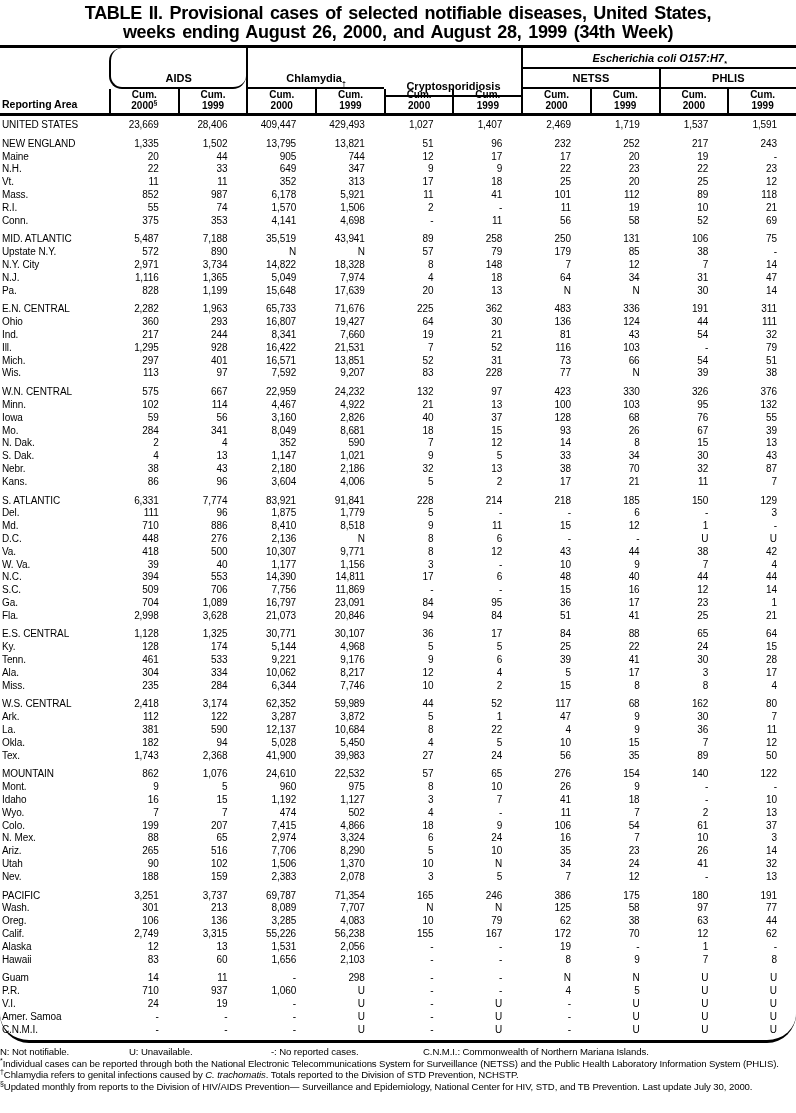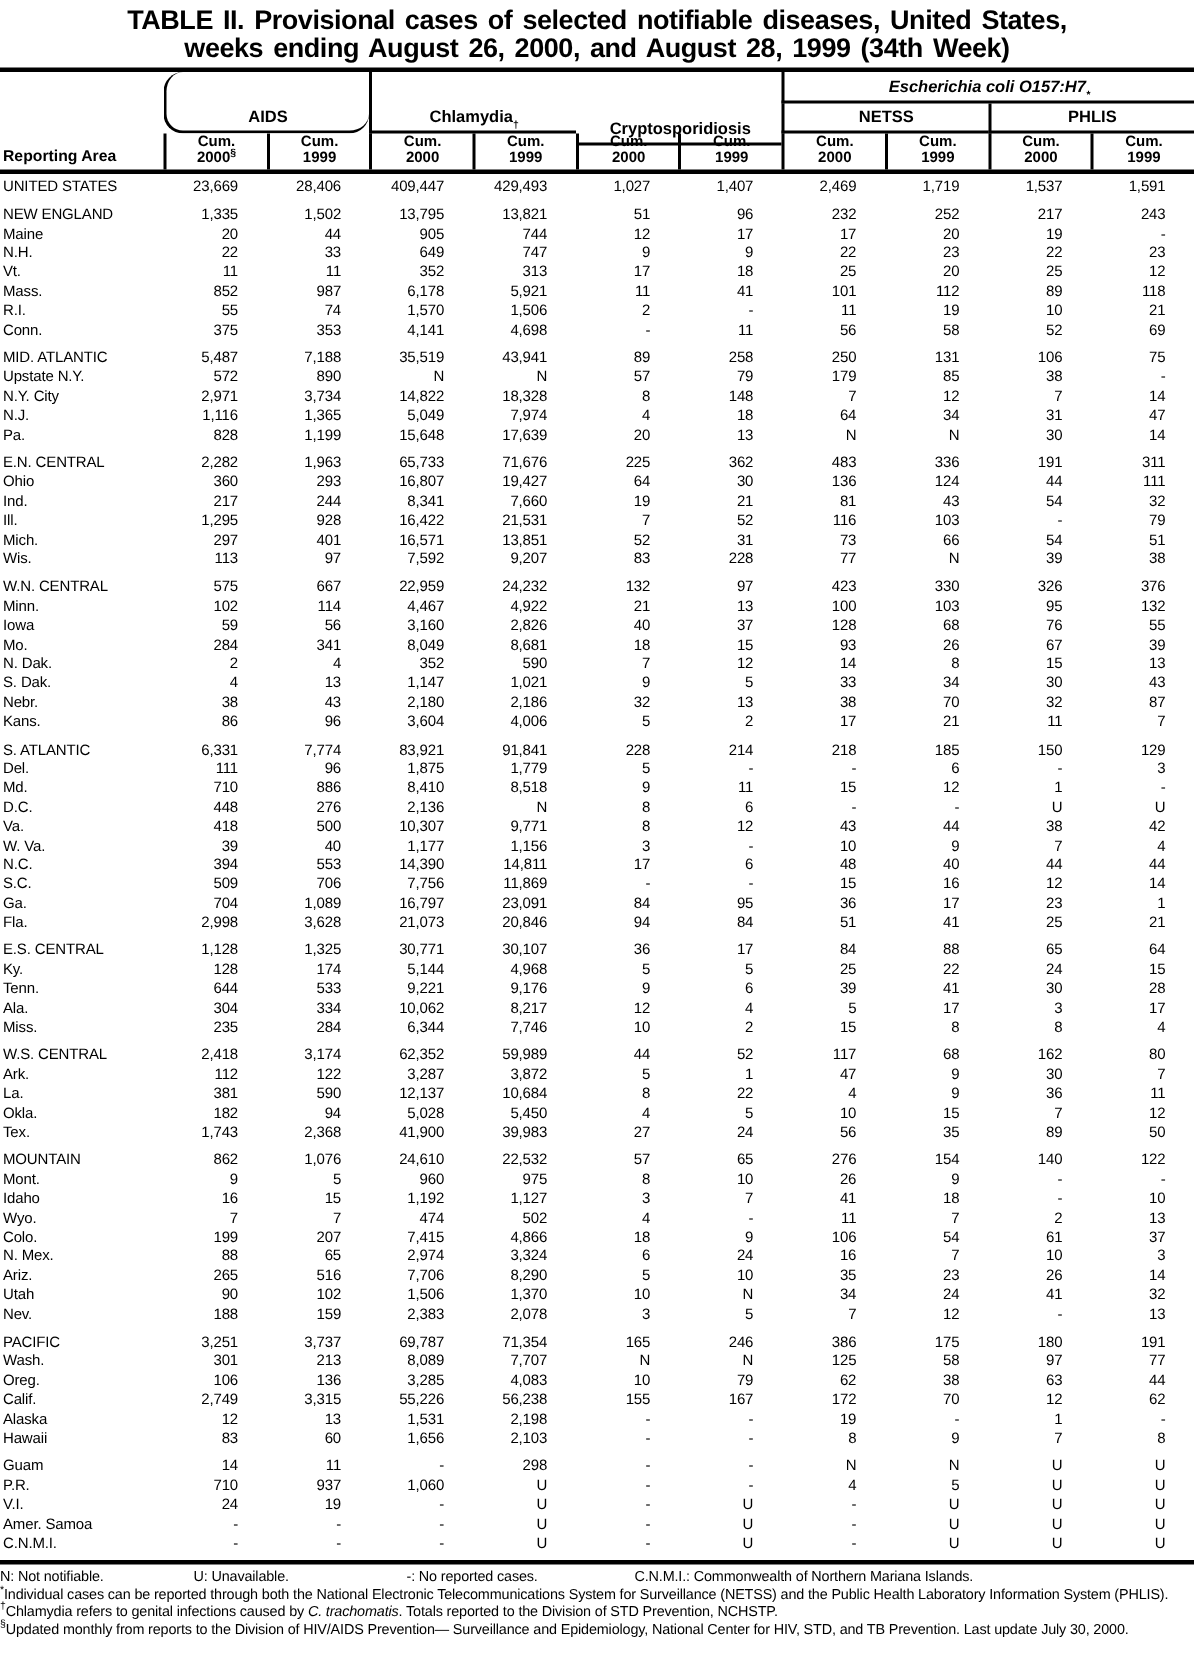--- a/index.html
+++ b/index.html
@@ -21,21 +21,21 @@
   .g-chl{grid-column:4/6;grid-row:1/3;}
   .g-cry{grid-column:6/8;grid-row:1/3;margin-top:44px;}
   .g-eco{grid-column:8/12;grid-row:1/2;font-style:italic;}
   .g-netss{grid-column:8/10;grid-row:2/3;}
   .g-phlis{grid-column:10/12;grid-row:2/3;}
   .cumrow{grid-column:2/12;grid-row:3;display:grid;grid-template-columns:repeat(10,1fr);}
   .hc{border-left:2px solid #000;text-align:center;font-size:10px;line-height:10.5px;
       padding-top:1px;box-sizing:border-box;}
   sup{font-size:7px;line-height:0;}
   
-  .tbody{padding-top:3px;padding-bottom:4px;border-bottom:3px solid #000;}
+  .tbody{padding-top:3px;padding-bottom:4px;border-bottom:3px solid #000;border-radius:29px;}
   .r{display:grid;grid-template-columns:109px repeat(10,1fr);
      height:12.8px;line-height:12.8px;font-size:10px;letter-spacing:-0.1px;}
   .r.gap{margin-top:6px;gap:11px;}
   .area{padding-left:2px;white-space:nowrap;overflow:hidden;}
   .val{text-align:right;padding-right:19px;white-space:nowrap;}
   
   .fns{font-size:9.6px;line-height:11.4px;padding-top:3px;letter-spacing:-0.1px;}
   .legend span{display:inline-block;vertical-align:top;}
   .lg0{width:129px;} .lg1{width:142px;} .lg2{width:152px;}
   .fn{padding-left:8px;text-indent:-8px;}
@@ -155,21 +155,21 @@
         <div class="val">17</div>
         <div class="val">20</div>
         <div class="val">19</div>
         <div class="val">-</div>
       </div>
       <div class="r">
         <div class="area">N.H.</div>
         <div class="val">22</div>
         <div class="val">33</div>
         <div class="val">649</div>
-        <div class="val">747</div>
+        <div class="val">347</div>
         <div class="val">9</div>
         <div class="val">9</div>
         <div class="val">22</div>
         <div class="val">23</div>
         <div class="val">22</div>
         <div class="val">23</div>
       </div>
       <div class="r">
         <div class="area">Vt.</div>
         <div class="val">11</div>
@@ -620,21 +620,21 @@
         <div class="val">4,968</div>
         <div class="val">5</div>
         <div class="val">5</div>
         <div class="val">25</div>
         <div class="val">22</div>
         <div class="val">24</div>
         <div class="val">15</div>
       </div>
       <div class="r">
         <div class="area">Tenn.</div>
-        <div class="val">644</div>
+        <div class="val">461</div>
         <div class="val">533</div>
         <div class="val">9,221</div>
         <div class="val">9,176</div>
         <div class="val">9</div>
         <div class="val">6</div>
         <div class="val">39</div>
         <div class="val">41</div>
         <div class="val">30</div>
         <div class="val">28</div>
       </div>
@@ -896,21 +896,21 @@
         <div class="val">172</div>
         <div class="val">70</div>
         <div class="val">12</div>
         <div class="val">62</div>
       </div>
       <div class="r">
         <div class="area">Alaska</div>
         <div class="val">12</div>
         <div class="val">13</div>
         <div class="val">1,531</div>
-        <div class="val">2,198</div>
+        <div class="val">2,056</div>
         <div class="val">-</div>
         <div class="val">-</div>
         <div class="val">19</div>
         <div class="val">-</div>
         <div class="val">1</div>
         <div class="val">-</div>
       </div>
       <div class="r">
         <div class="area">Hawaii</div>
         <div class="val">83</div>

